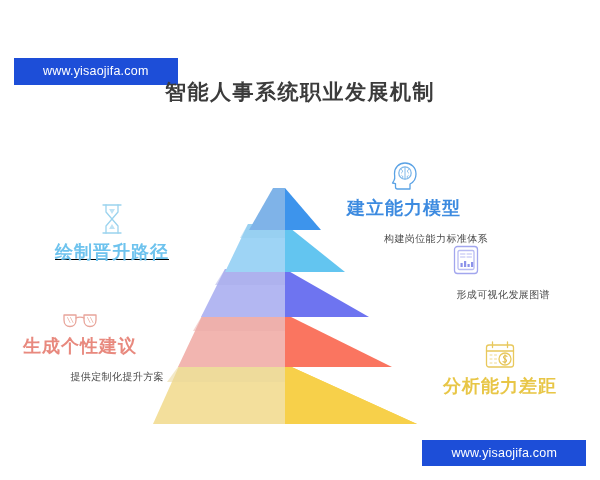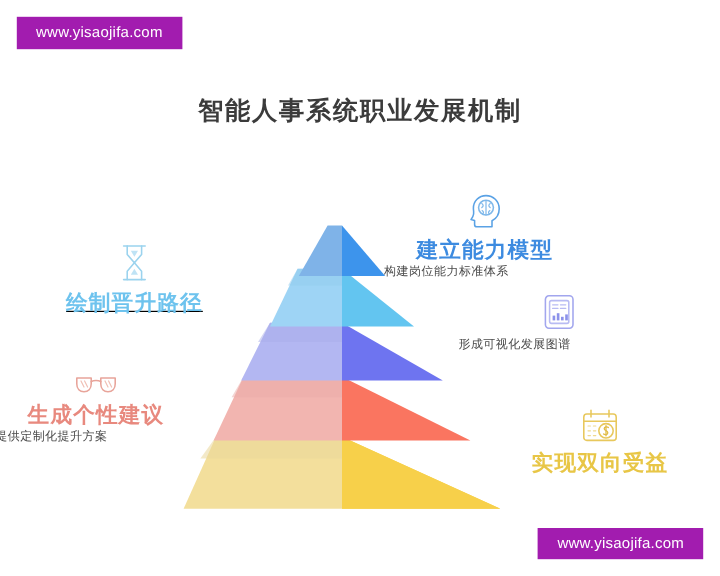--- a/index.html
+++ b/index.html
@@ -11,27 +11,28 @@
     height: 480px;
     background: #ffffff;
     font-family: "Liberation Sans", "DejaVu Sans", sans-serif;
     overflow: hidden;
     position: relative;
   }
 
   
   .watermark {
     position: absolute;
-    background: #a21caf;
+    background: #1d4ed8;
     color: #ffffff;
     font-size: 12.5px;
     letter-spacing: 0.2px;
-    padding: 7px 16px;
+    padding: 7px 29px;
     white-space: nowrap;
     line-height: 1;
+    margin-top: 44px;
   }
   .watermark.top-left { left: 14px; top: 14px; }
   .watermark.bottom-right { right: 14px; bottom: 14px; }
 
   
   .page-title {
     position: absolute;
     top: 78px;
     left: 0;
     width: 600px;
@@ -67,23 +68,23 @@
   .callout .label-title {
     font-size: 18px;
     font-weight: bold;
     text-align: center;
     letter-spacing: 1px;
     line-height: 1.3;
   }
   .callout .label-sub {
     font-size: 10px;
     color: #4a4a4a;
-    text-align: left;
+    text-align: right;
     letter-spacing: 0.4px;
-    margin-top: 0;
+    margin-top: 12px;
     line-height: 1.3;
   }
 
   
   .c-path      { left: 28px;  top: 196px; text-decoration: underline; }
   .c-model     { left: 320px; top: 152px; }
   .c-advice    { left: -4px;  top: 290px; }
   .c-gap       { left: 382px; top: 236px; }
   .c-benefit   { left: 416px; top: 330px; }
 
@@ -208,16 +209,16 @@
       <line x1="6" y1="19" x2="8" y2="19" stroke="#EFD98E" stroke-width="1"></line>
       <line x1="10.5" y1="19" x2="12.5" y2="19" stroke="#EFD98E" stroke-width="1"></line>
       <line x1="6" y1="23" x2="8" y2="23" stroke="#EFD98E" stroke-width="1"></line>
       <line x1="10.5" y1="23" x2="12.5" y2="23" stroke="#EFD98E" stroke-width="1"></line>
       <circle cx="21" cy="19" r="6" fill="#ffffff" stroke="#E8C85C"></circle>
       <path d="M23 16.3 C22.3 15.6 19.5 15.4 19.5 17.3 C19.5 19 22.5 18.8 22.5 20.6
                C22.5 22.6 19.7 22.4 19 21.7" stroke="#E0BC4A" stroke-width="1.1"></path>
       <line x1="21" y1="14.8" x2="21" y2="23.2" stroke="#E0BC4A" stroke-width="1.1"></line>
     </svg>
   </div>
-  <div class="label-title" style="color:#E8C646">实现双向受益</div>
+  <div class="label-title" style="color:#E8C646">分析能力差距</div>
 </div>
 
 <div class="watermark bottom-right">www.yisaojifa.com</div>
 
 </body></html>

